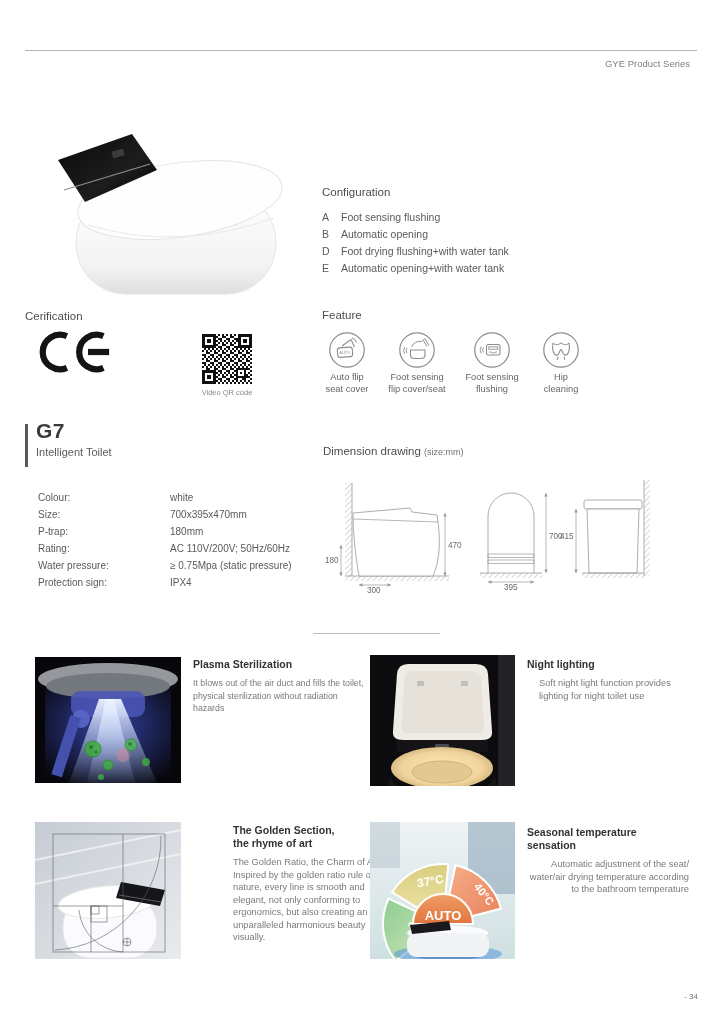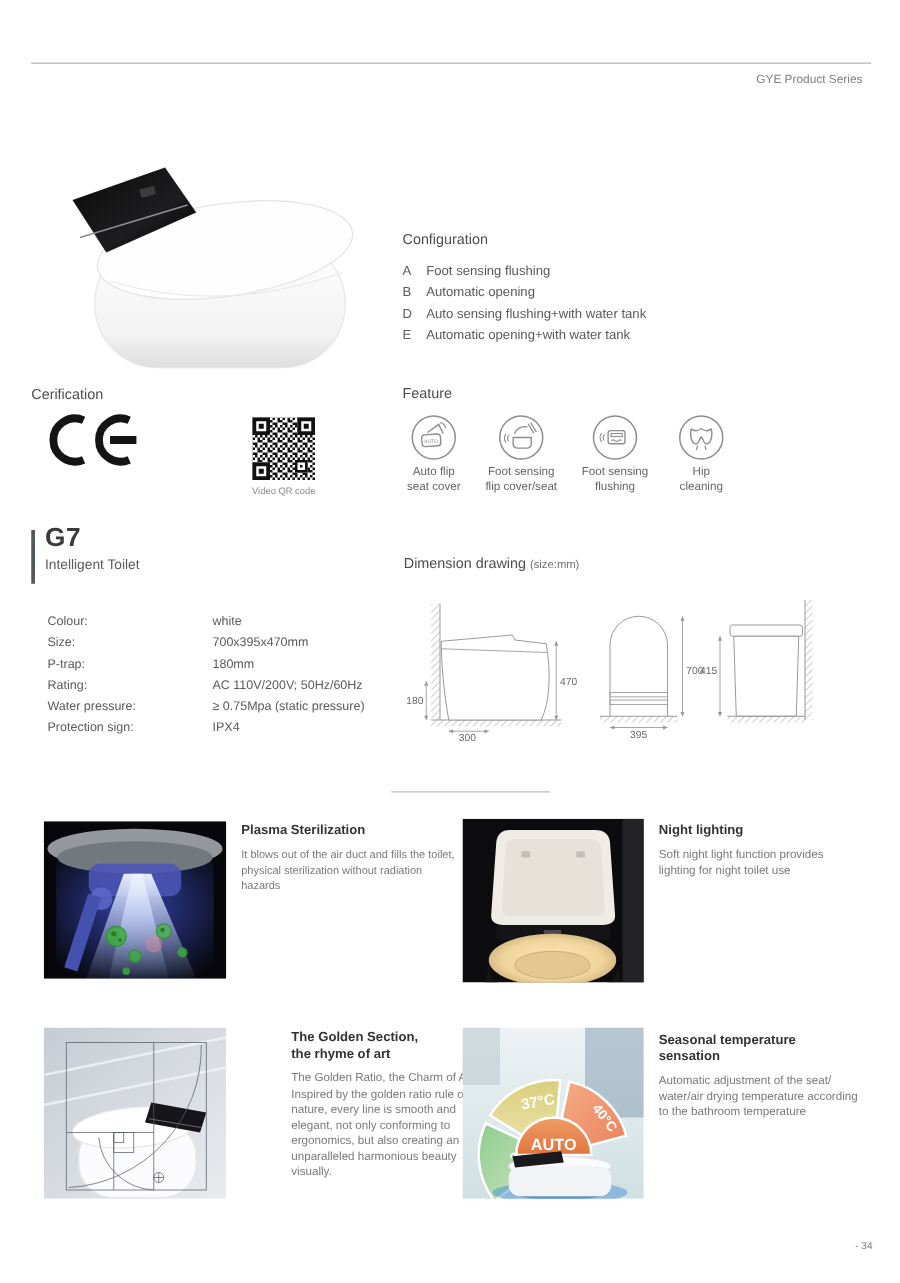--- a/index.html
+++ b/index.html
@@ -62,21 +62,21 @@
     <div class="cfg-row">
         <span class="cfg-key">A</span>
         <span>Foot sensing flushing</span>
       </div>
     <div class="cfg-row">
         <span class="cfg-key">B</span>
         <span>Automatic opening</span>
       </div>
     <div class="cfg-row">
         <span class="cfg-key">D</span>
-        <span>Auto sensing flushing+with water tank</span>
+        <span>Foot drying flushing+with water tank</span>
       </div>
     <div class="cfg-row">
         <span class="cfg-key">E</span>
         <span>Automatic opening+with water tank</span>
       </div>
   </div>
 
   <div class="abs sec-title" style="left:25px;top:310px;text-align:center;">Cerification</div>
   <div class="abs" style="left:34px;top:328px;">
     <svg width="85" height="48" viewBox="0 0 88 50">
@@ -330,21 +330,21 @@
       <rect x="27" y="85" width="91" height="12" rx="2" fill="#141416"></rect>
       <rect x="65" y="89" width="14" height="4" rx="1" fill="#4a4a4e"></rect>
       <ellipse cx="72" cy="113" rx="51" ry="21" fill="url(#warmGrad)"></ellipse>
       <ellipse cx="72" cy="117" rx="30" ry="11" fill="#e3c891" stroke="#d2b478" stroke-width="1"></ellipse>
       <path d="M 21,118 Q 22,131 30,131 L 18,131 Z" fill="#151513"></path>
       <path d="M 124,118 Q 123,131 115,131 L 127,131 Z" fill="#151513"></path>
     </svg>
   </div>
   <div class="abs" style="left:527px;top:658px;width:150px;">
     <div class="card-title">Night lighting</div>
-    <div class="card-desc" style="font-size:9.3px;">Soft night light function provides lighting for night toilet use</div>
+    <div class="card-desc" style="font-size:9.3px;margin-left:12px;">Soft night light function provides lighting for night toilet use</div>
   </div>
 
   <div class="abs" style="left:35px;top:822px;">
     <svg width="146" height="137" viewBox="0 0 146 137">
       <defs>
         <linearGradient id="gsBg" x1="0" y1="0" x2="1" y2="1">
           <stop offset="0" stop-color="#c6ccd4"></stop>
             <stop offset="1" stop-color="#e9ebee"></stop>
         </linearGradient>
       </defs>
@@ -416,18 +416,18 @@
       <ellipse cx="78" cy="132" rx="54" ry="9" fill="#4a90d9" opacity="0.5"></ellipse>
       <ellipse cx="78" cy="132" rx="38" ry="6" fill="#2f6fb5" opacity="0.5"></ellipse>
       <ellipse cx="78" cy="111" rx="41" ry="8" fill="#fafbfc" stroke="#e0e2e6"></ellipse>
       <rect x="37" y="111" width="82" height="24" rx="9" fill="#f2f3f5"></rect>
       <polygon points="40,103 79,99 81,108 42,112" fill="#1a1a1e"></polygon>
     </svg>
   </div>
   <div class="abs" style="left:527px;top:826px;width:162px;">
     <div class="card-title">Seasonal temperature
 sensation</div>
-    <div class="card-desc" style="font-size:9.3px;">Automatic adjustment of the seat/ water/air drying temperature according to the bathroom temperature</div>
+    <div class="card-desc" style="font-size:9.3px;text-align:right;">Automatic adjustment of the seat/ water/air drying temperature according to the bathroom temperature</div>
   </div>
 
   <div class="abs pagenum" style="right:22px;top:992px;">- 34</div>
 
 </div>
 
 </body></html>

